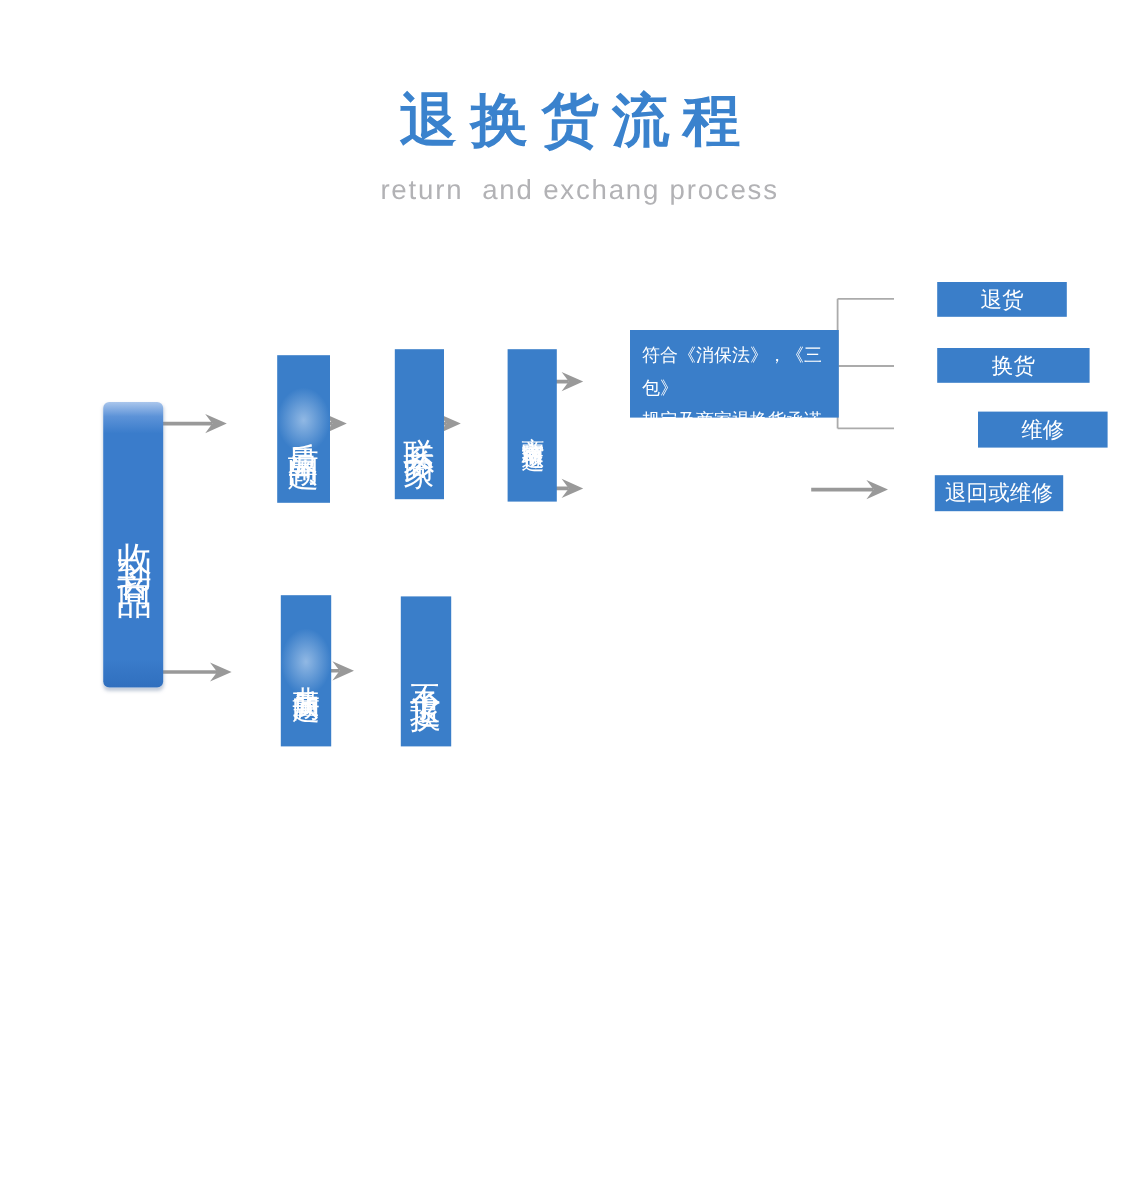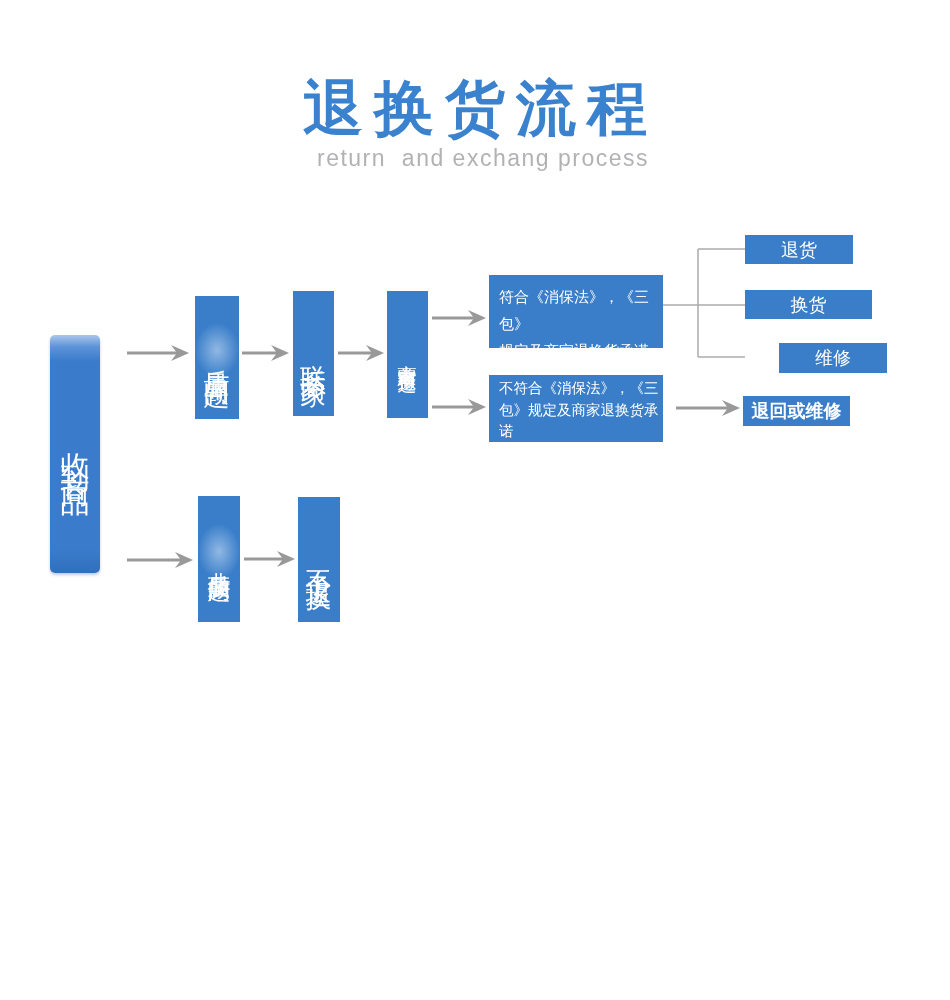--- a/index.html
+++ b/index.html
@@ -8,37 +8,38 @@
     width:950px; height:1000px;
     background:#ffffff;
     overflow:hidden;
     font-family:"Liberation Sans","DejaVu Sans",sans-serif;
   }
 
   
   #header { position:absolute; left:0; top:0; width:950px; text-align:center; }
   #page-title {
     position:absolute; left:0; top:76px; width:950px;
-    font-size:60px; font-weight:bold; color:#3a82cd;
+    font-size:48px; font-weight:bold; color:#3a82cd;
     letter-spacing:11px; padding-left:11px; box-sizing:border-box;
     line-height:1.1;
   }
   #page-subtitle {
     position:absolute; left:8px; top:146px; width:950px;
     font-size:23px; color:#b2b2b5; letter-spacing:1.5px;
     white-space:pre; line-height:1.1;
   }
 
   
   .node {
     position:absolute;
     background:#3a7ec9;
     color:#ffffff;
     display:flex; align-items:center; justify-content:center;
     box-sizing:border-box;
+    margin-left:36px;
   }
   .vtext { writing-mode:vertical-rl; text-orientation:upright; line-height:1; }
   .ttext { white-space:pre-line; }
 
   #node-receive {
     left:50px; top:335px; width:50px; height:238px;
     background:linear-gradient(180deg,#aac6ec 0%,#5d93d8 5%,#3a7ccb 11%,#3a7ccb 90%,#306fbe 100%);
     border-radius:5px;
     box-shadow:0 2px 3px rgba(120,140,170,0.45);
   }
@@ -66,21 +67,21 @@
   #node-ineligible {
     left:489px; top:375px; width:174px; height:67px;
     align-items:flex-start; justify-content:flex-start;
     padding:3px 4px 0 10px;
     font-size:14.5px; line-height:21.5px;
   }
 
   #node-return    { left:745px; top:235px; width:108px; height:29px; font-size:18px; }
   #node-exchange  { left:745px; top:290px; width:127px; height:29px; font-size:18px; }
   #node-repair    { left:779px; top:343px; width:108px; height:30px; font-size:18px; }
-  #node-return-or-repair { left:743px; top:396px; width:107px; height:30px; font-size:18px;font-weight:bold; }
+  #node-return-or-repair { left:743px; top:396px; width:107px; height:30px; font-size:18px; }
 
   #node-non-quality { left:198px; top:496px; width:42px; height:126px; }
   #node-non-quality .vtext { font-size:23px; letter-spacing:2px; }
 
   #node-no-return  { left:298px; top:497px; width:42px; height:125px; }
   #node-no-return .vtext { font-size:26px; letter-spacing:5px; }
 
   
   #connectors { position:absolute; left:0; top:0; width:950px; height:1000px; pointer-events:none; }
   .arrow-shaft { stroke:#999999; stroke-width:3; }
@@ -152,25 +153,20 @@
 
   <div class="node" id="node-review">
     <span class="vtext">商家审核通过</span>
   </div>
 
   <div class="node" id="node-eligible">
     <span class="ttext">符合《消保法》，《三包》
 规定及商家退换货承诺</span>
   </div>
 
-  <div class="node" id="node-ineligible">
-    <span class="ttext">不符合《消保法》，《三
-包》规定及商家退换货承
-诺</span>
-  </div>
 
   <div class="node" id="node-return">
     <span>退货</span>
   </div>
 
   <div class="node" id="node-exchange">
     <span>换货</span>
   </div>
 
   <div class="node" id="node-repair">

